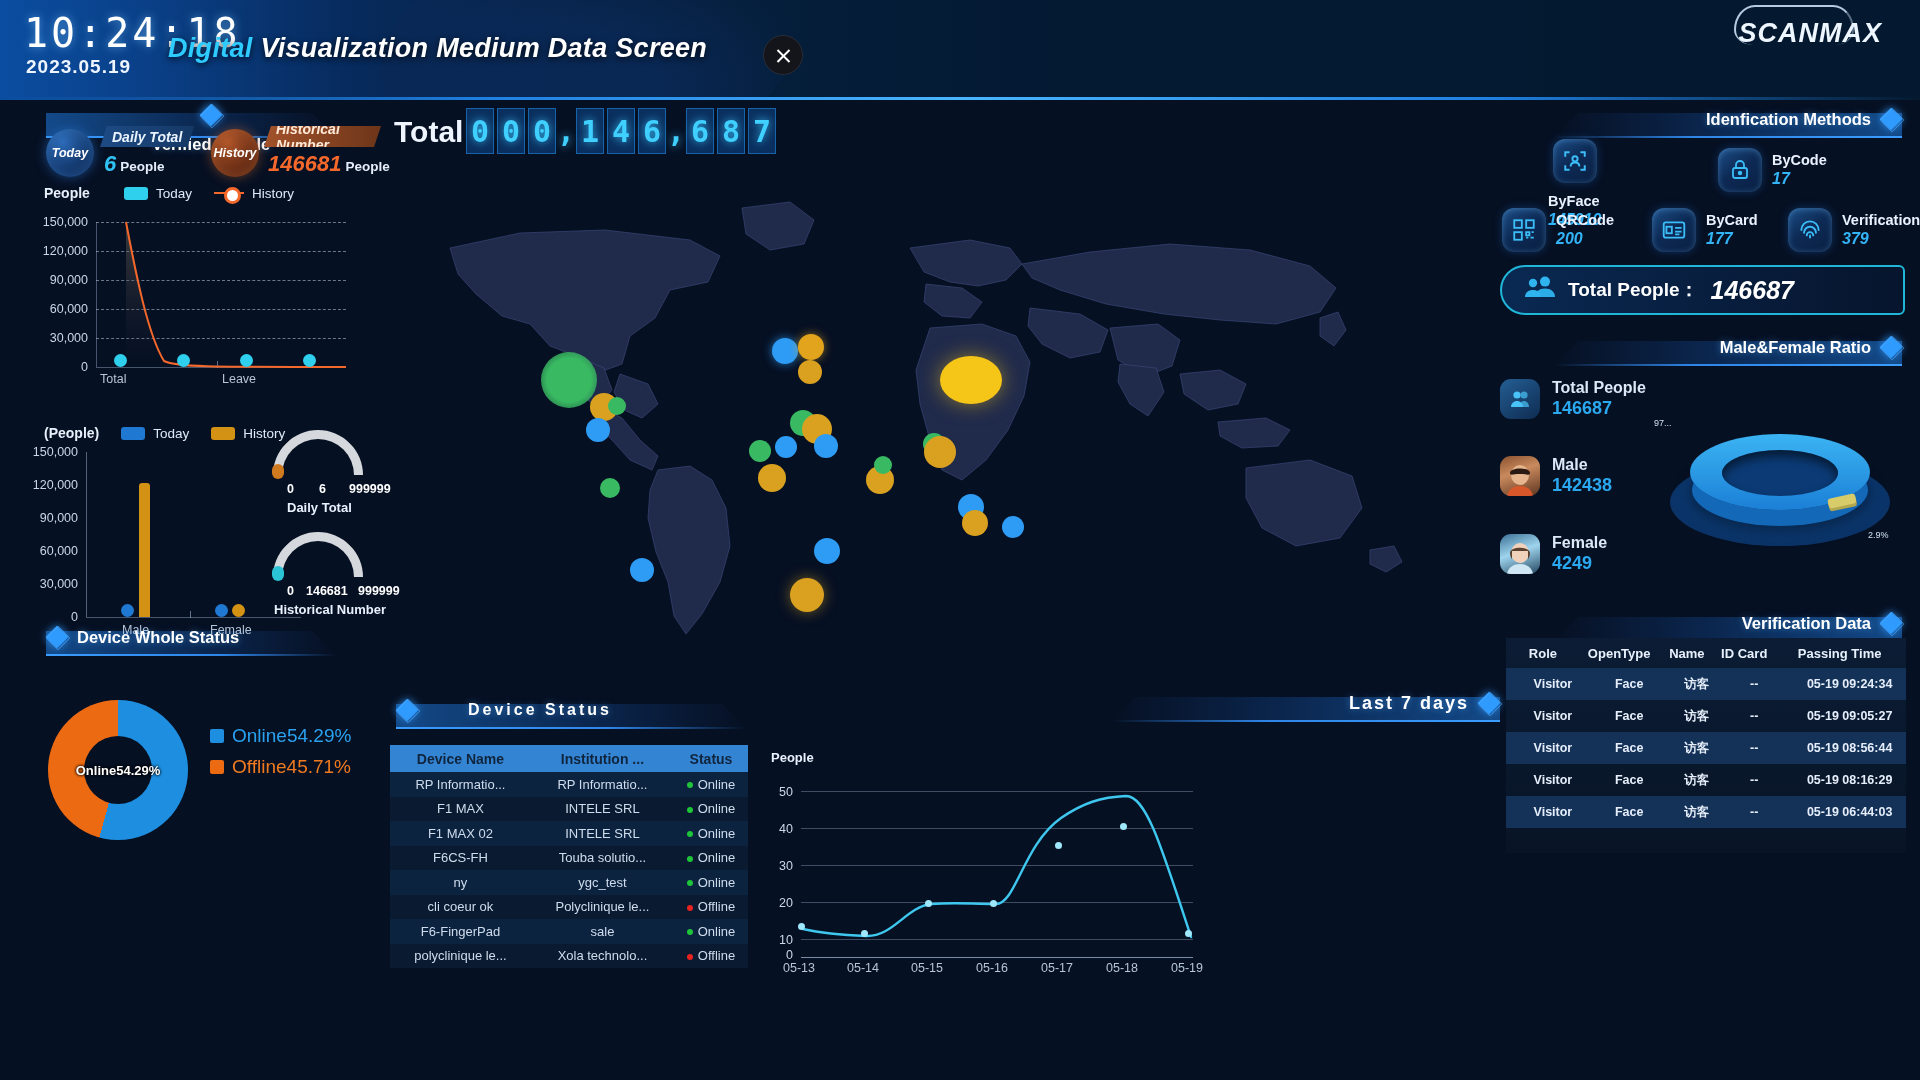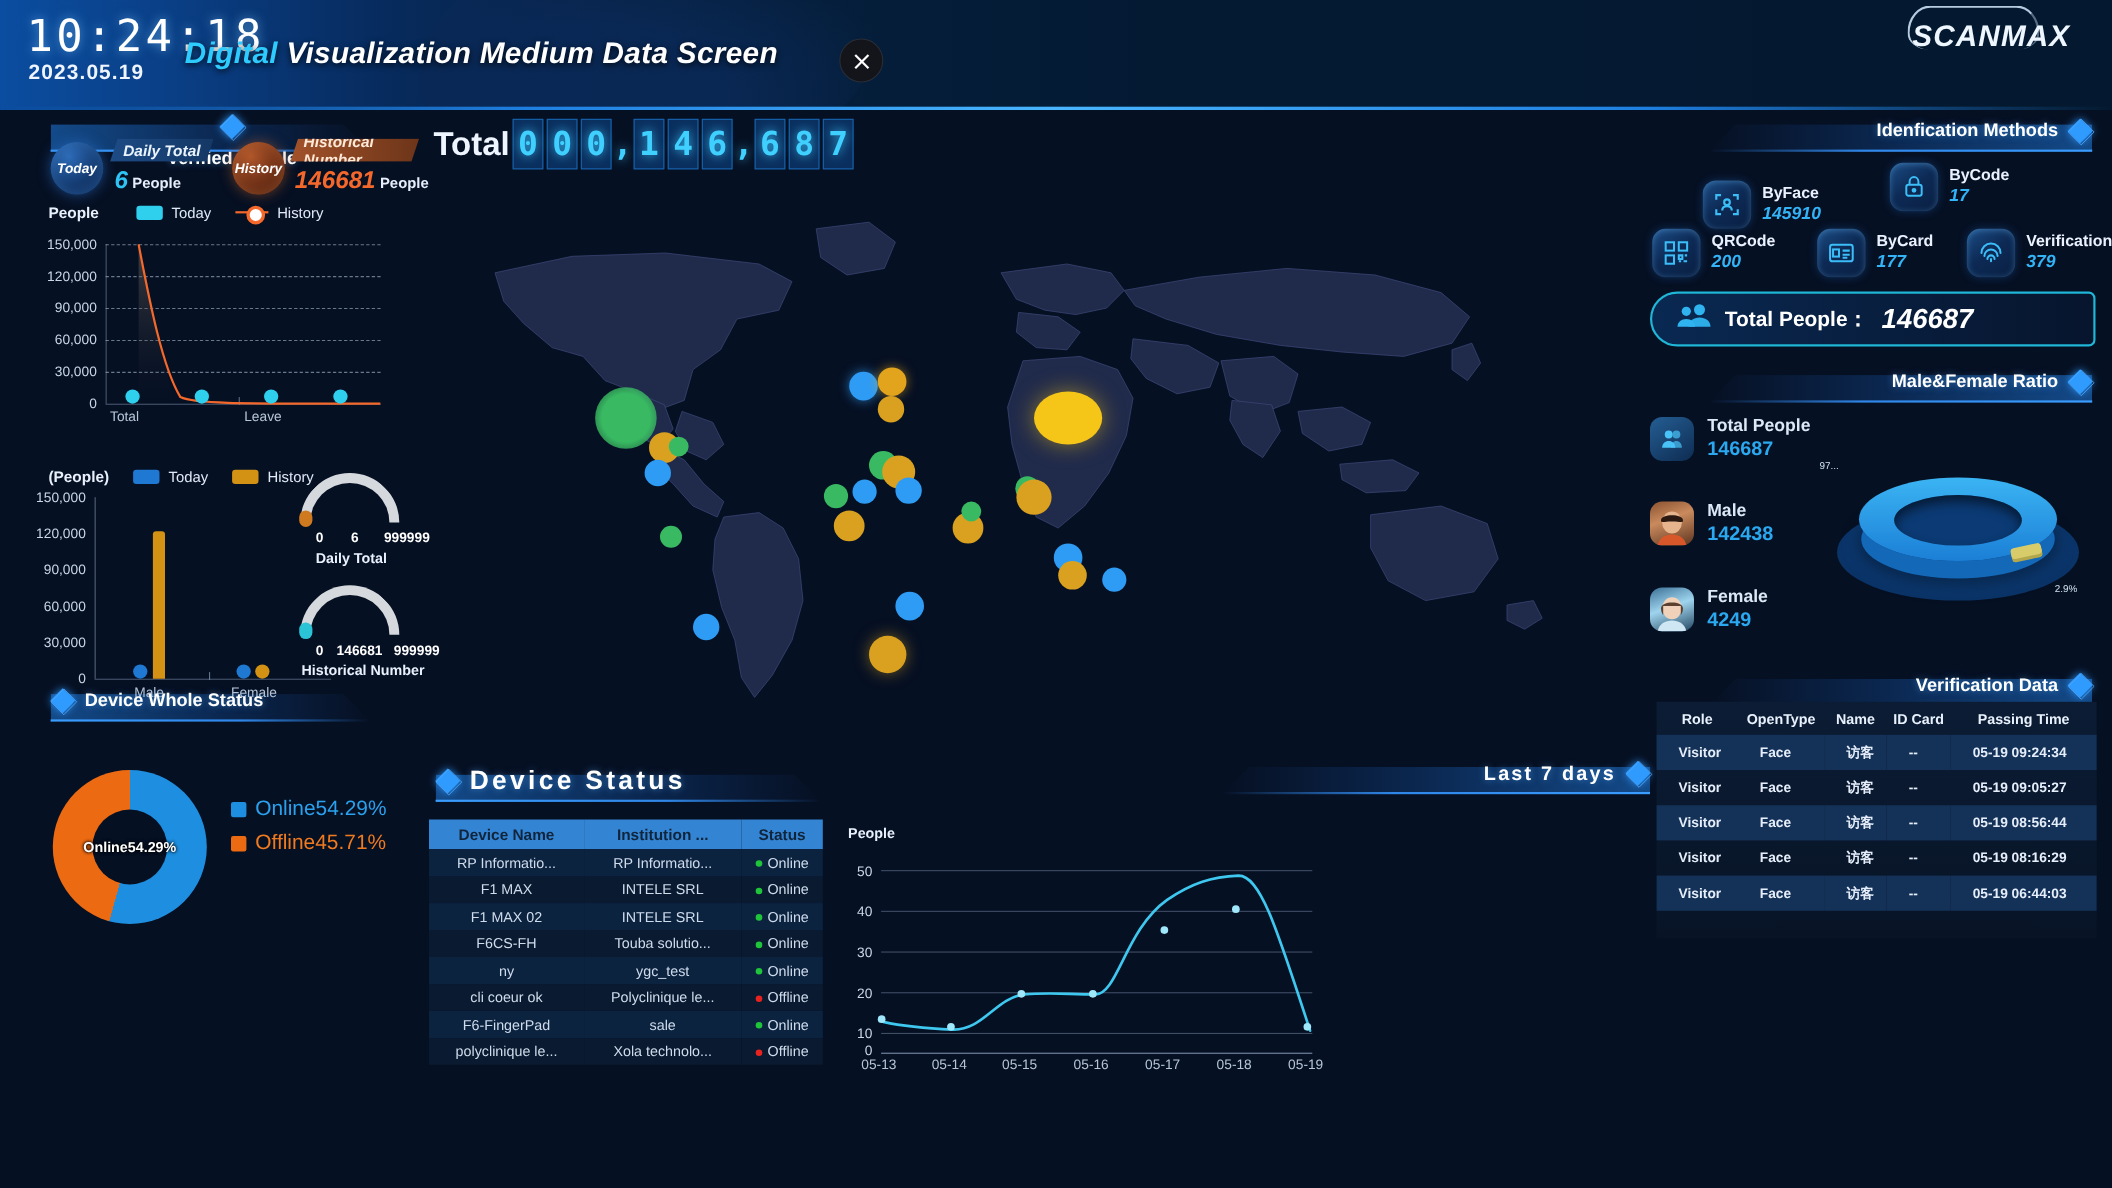--- a/index.html
+++ b/index.html
@@ -254,21 +254,21 @@
   .mf-tx .v{ font-size:18px; font-weight:bold; color:#2aa9f0; line-height:22px; }
 
   .vd-panel{
     position:absolute; left:8px; top:655px; width:300px; height:215px;
     background:linear-gradient(180deg,#0b1c34,#081426);
   }
   .vd-panel table{ border-collapse:collapse; width:100%; }
   .vd-panel th{
     font-size:13px; font-weight:bold; color:#e8f1fd; height:30px; text-align:center;
   }
-  .vd-panel td{ font-size:12.5px; color:#e5eefa; height:32px; text-align:left; font-weight:bold;padding-left:20px;}
+  .vd-panel td{ font-size:12.5px; color:#e5eefa; height:32px; text-align:center; font-weight:bold;padding-left:20px;}
   .vd-panel tr.hl td{ background:#143157; }
 </style>
 </head>
 <body>
 
 <div class="header">
   <div class="hdr-curve"></div>
   <div class="clock">10:24:18</div>
   <div class="date">2023.05.19</div>
   <div class="title">
@@ -488,21 +488,21 @@
     <div class="bubble" style="left:572px;top:332px;width:26px;height:26px;background:#d9a11f;"></div>
     <div class="bubble" style="left:612px;top:338px;width:22px;height:22px;background:#2e9cf5;"></div>
     <div class="bubble" style="left:424px;top:360px;width:26px;height:26px;background:#2e9cf5;"></div>
     <div class="bubble" style="left:240px;top:380px;width:24px;height:24px;background:#2e9cf5;"></div>
     <div class="bubble" style="left:210px;top:300px;width:20px;height:20px;background:#39ba62;"></div>
     <div class="bubble" style="left:400px;top:400px;width:34px;height:34px;background:#d9a11f;box-shadow:0 0 14px rgba(217,161,31,.5);"></div>
   </div>
 
   <div class="ptitle" style="left:6px; top:595px; width:352px;">
     <span class="dia"></span>
-    <span class="txt" style="letter-spacing:3px;font-size:24px;">Device Status</span>
+    <span class="txt" style="letter-spacing:3px;font-size:16px;margin-left:41px;">Device Status</span>
     <span class="bar" style="width:350px;"></span>
     <span class="uline" style="width:350px;"></span>
   </div>
 
   <div class="dtable">
     <table>
       <thead>
         <tr>
           <th>Device Name</th>
           <th>Institution ...</th>
@@ -597,21 +597,21 @@
 
 <div class="col-right">
 
   <div class="ptitle right" style="right:18px; top:4px; width:350px;">
     <span class="dia"></span>
     <span class="txt">Idenfication Methods</span>
     <span class="bar" style="width:348px;"></span>
     <span class="uline" style="width:348px;"></span>
   </div>
 
-  <div class="idm-item" style="left:48px; top:64px;">
+  <div class="idm-item" style="left:48px; top:39px;flex-direction:column;">
     <span class="idm-icon">
       <svg width="26" height="26" viewBox="0 0 24 24" fill="none" stroke="#3bbdf8" stroke-width="1.8">
         <path d="M3 8V4h4M21 8V4h-4M3 16v4h4M21 16v4h-4"></path>
         <circle cx="12" cy="10" r="2.4"></circle>
           <path d="M8 17c0-2.4 1.8-3.6 4-3.6s4 1.2 4 3.6"></path>
       </svg>
     </span>
     <span class="idm-tx">
       <span class="n" style="display:block;">ByFace</span>
       <span class="v" style="display:block;">145910</span>

